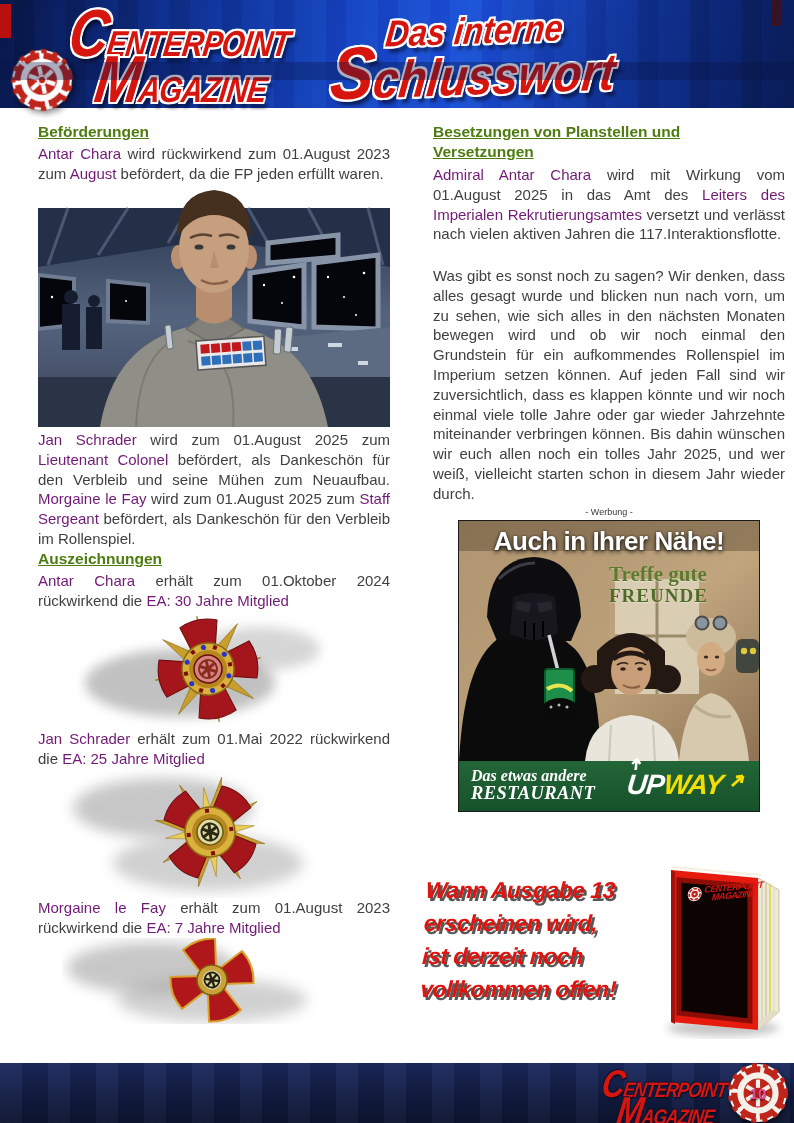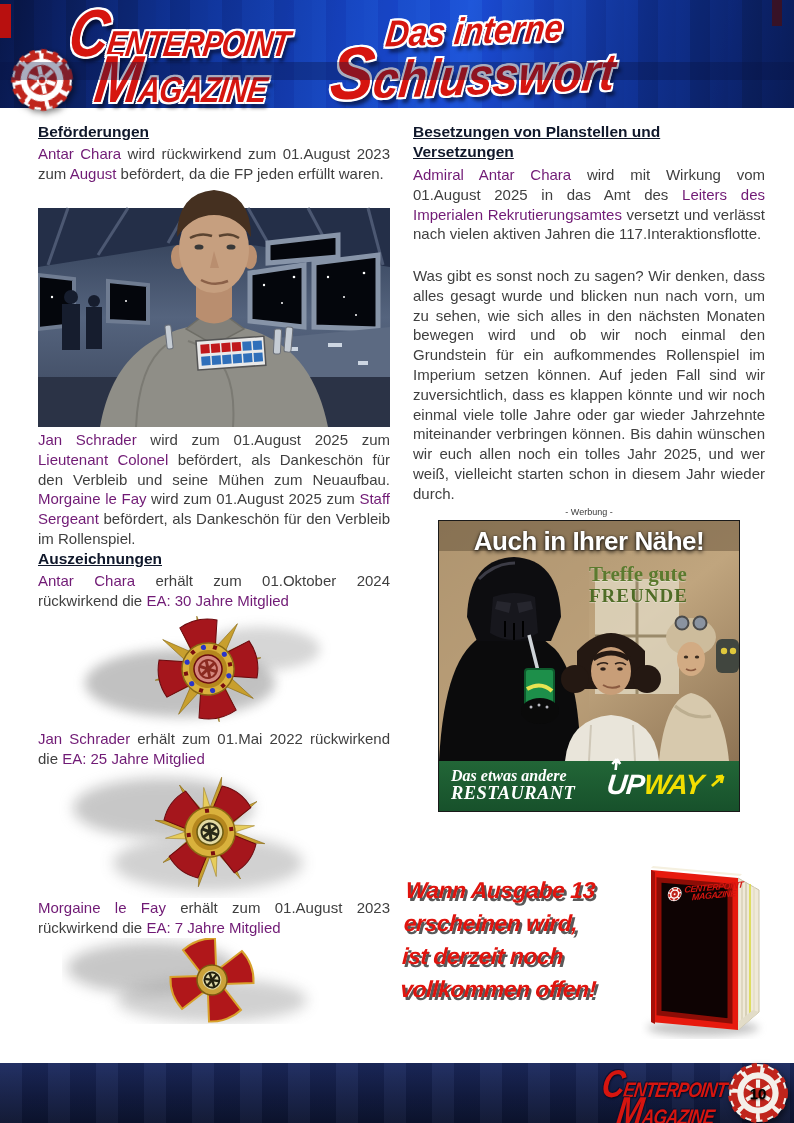--- a/index.html
+++ b/index.html
@@ -32,22 +32,22 @@
   .hdr-title .t2{font-size:52px;margin-top:-6px;transform:skewX(-8deg) scaleX(.88);transform-origin:left bottom;white-space:nowrap;}
   .hdr-title .t2::first-letter{font-size:1.42em;line-height:.7;}
 
   .crest{position:absolute;}
   .crest svg{display:block;filter:drop-shadow(2px 3px 3px rgba(0,0,0,.5));}
   .hdr-crest{left:10px;top:48px;transform:rotate(-12deg);}
 
   
   .col{position:absolute;top:122px;width:352px;font-size:15px;line-height:1.32;}
   .col-left{left:38px;}
-  .col-right{left:413px;}
-  .hd{margin:0 0 2px 0;font-weight:bold;text-decoration:underline;color:#0f172a;font-size:15.5px;}
+  .col-right{left:433px;}
+  .hd{margin:0 0 2px 0;font-weight:bold;text-decoration:underline;color:#4d7c0f;font-size:15.5px;}
   .bp{margin:0;text-align:justify;}
   .lnk{color:#701a75;}
 
   
   .photo{position:relative;width:352px;height:219px;margin-top:24px;}
   .photo svg{position:absolute;left:0;top:-31px;}
 
   
   .medal{position:relative;}
   .medal svg{display:block;}
@@ -93,21 +93,21 @@
   
   .footer{position:absolute;left:0;top:1063px;width:794px;height:60px;
      background:linear-gradient(180deg,#1c2a60 0%,#131d44 55%,#0c1430 100%);}
   .footer::before{content:"";position:absolute;inset:0;
      background:repeating-linear-gradient(90deg,rgba(255,255,255,.03) 0 22px,rgba(0,0,0,.1) 22px 48px);}
   .ftr-logo{left:600px;top:1070px;position:absolute;color:#d6150f;font-style:italic;font-weight:bold;line-height:1;}
   .ftr-logo .l1{font-size:21px;}
   .ftr-logo .l2{font-size:21px;margin-left:15px;margin-top:-3px;}
   .ftr-crest{left:727px;top:1062px;}
   .ftr-page{position:absolute;left:727px;top:1062px;width:62px;height:62px;display:flex;align-items:center;
-     justify-content:center;color:#000000;font-weight:bold;font-size:15px;text-shadow:0 1px 2px rgba(0,0,0,.8);}
+     justify-content:center;color:#ec4899;font-weight:bold;font-size:15px;text-shadow:0 1px 2px rgba(0,0,0,.8);}
 </style>
 </head>
 <body>
 
 <div class="page">
 
   <div class="header">
     <div class="hdr-redbar"></div>
     <div class="hdr-redbar2"></div>
 

